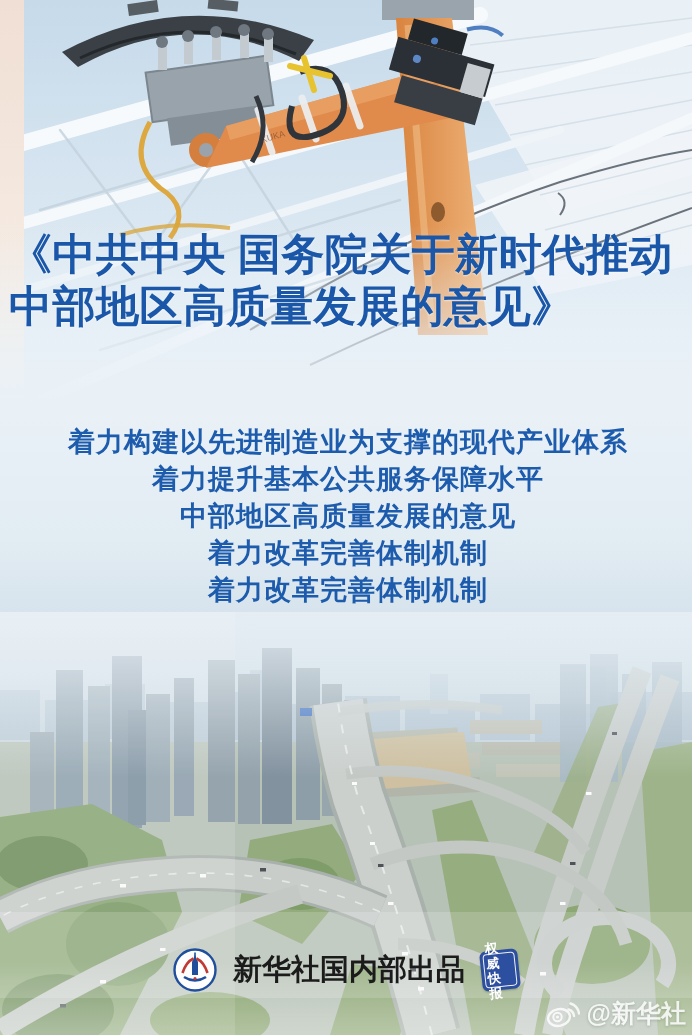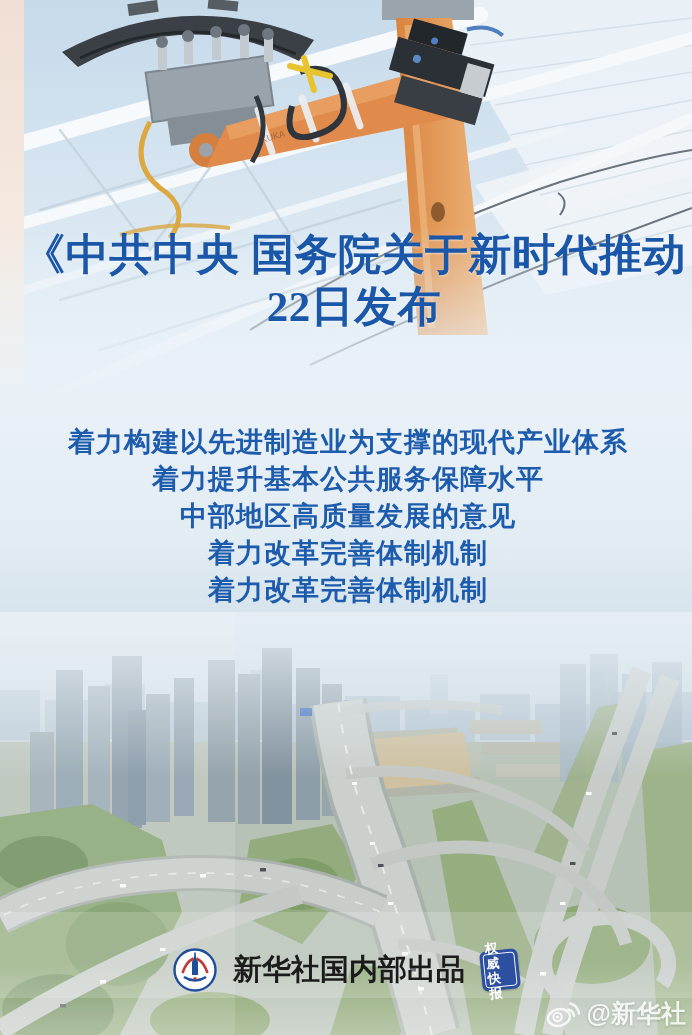--- a/index.html
+++ b/index.html
@@ -5,22 +5,22 @@
   html,body{margin:0;padding:0;background:#7d8891;}
   .poster{
     position:relative;width:692px;height:1035px;margin:0 auto;overflow:hidden;
     background:linear-gradient(180deg,#e9f1f7 0%,#e9f1f7 40%,#e2ecf3 52%,#d6e3ec 60%);
     font-family:"Liberation Sans",sans-serif;
   }
   .photo{position:absolute;left:0;display:block;}
   .factory{top:0;}
   .city{top:612px;}
   .title-block{
-    position:absolute;top:229px;left:16px;right:0;z-index:5;
-    text-align:center;color:var(--title-blue,#1b57a9);
+    position:absolute;top:229px;left:9px;right:0;z-index:5;
+    text-align:left;color:var(--title-blue,#1b57a9);
     font-family:"Liberation Serif","DejaVu Serif",serif;
     font-weight:700;font-size:43px;line-height:52px;letter-spacing:0.5px;
     text-shadow:0 1px 2px rgba(255,255,255,.55);
   }
   .points{
     position:absolute;top:424px;left:4px;right:0;z-index:5;
     text-align:center;color:var(--point-blue,#1d5bad);
     font-family:"Liberation Serif","DejaVu Serif",serif;
     font-weight:700;font-size:27px;line-height:37px;letter-spacing:1px;
   }
@@ -319,21 +319,21 @@
     </g>
 
     <rect width="692" height="165" fill="url(#c-haze)"></rect>
     <rect width="235" height="423" fill="#ffffff" opacity="0.13"></rect>
     <rect y="300" width="692" height="86" fill="#ffffff" opacity="0.17"></rect>
     <rect y="350" width="692" height="73" fill="url(#c-bot)"></rect>
   </svg>
 
   <div class="title-block">
     <div>《中共中央 国务院关于新时代推动</div>
-    <div>22日发布</div>
+    <div>中部地区高质量发展的意见》</div>
   </div>
 
   <div class="points">
     <div>着力构建以先进制造业为支撑的现代产业体系</div>
     <div>着力提升基本公共服务保障水平</div>
     <div>中部地区高质量发展的意见</div>
     <div>着力改革完善体制机制</div>
     <div>着力改革完善体制机制</div>
   </div>
 

